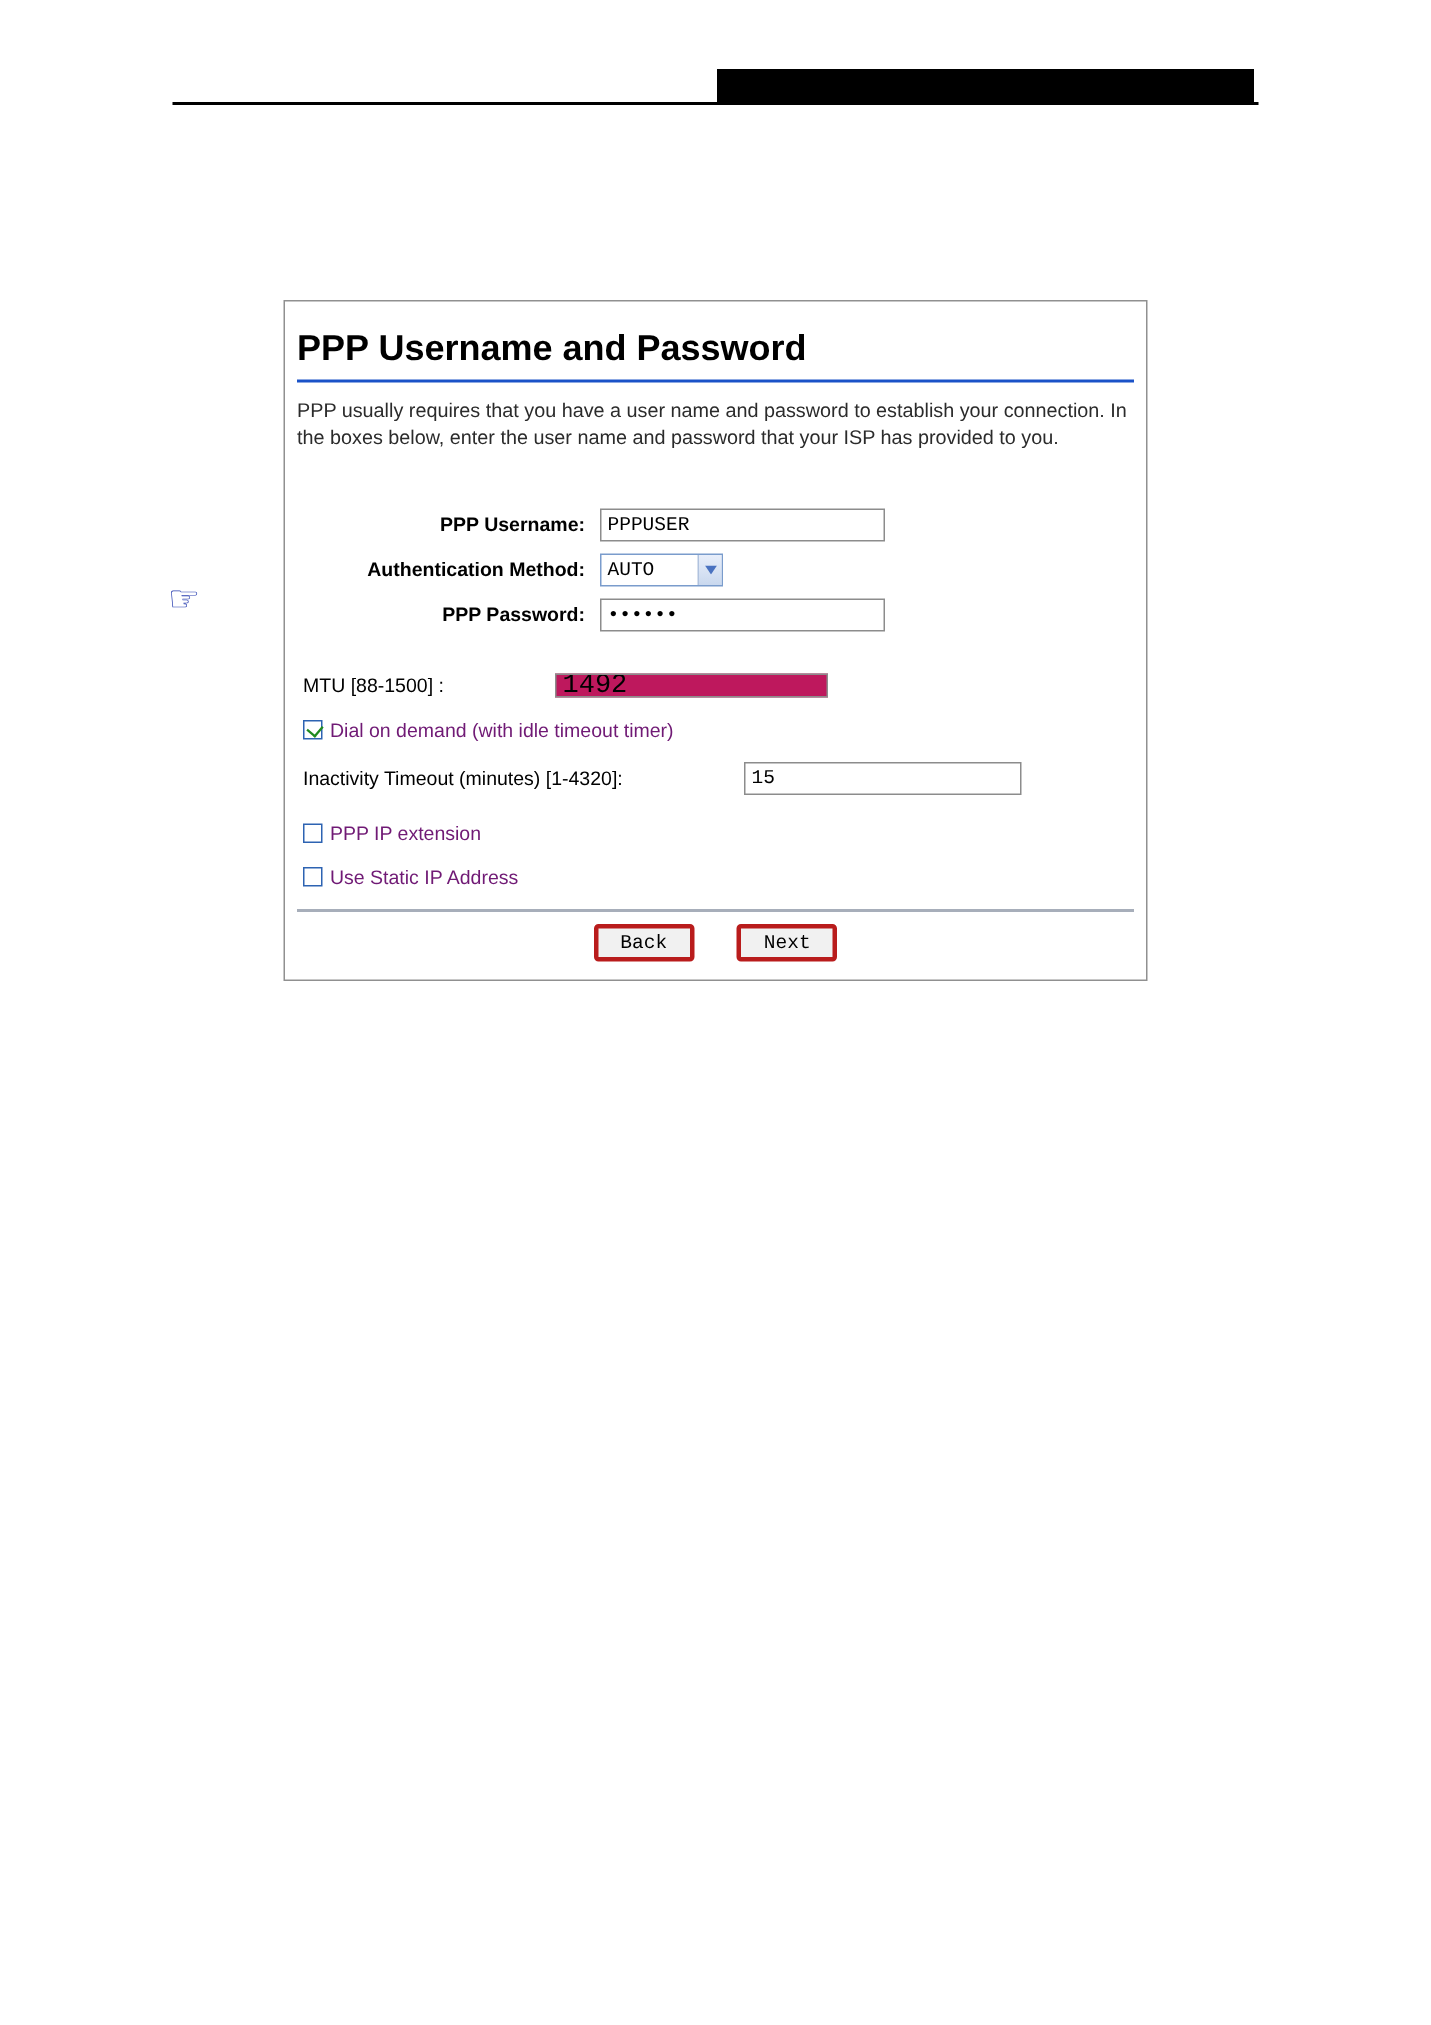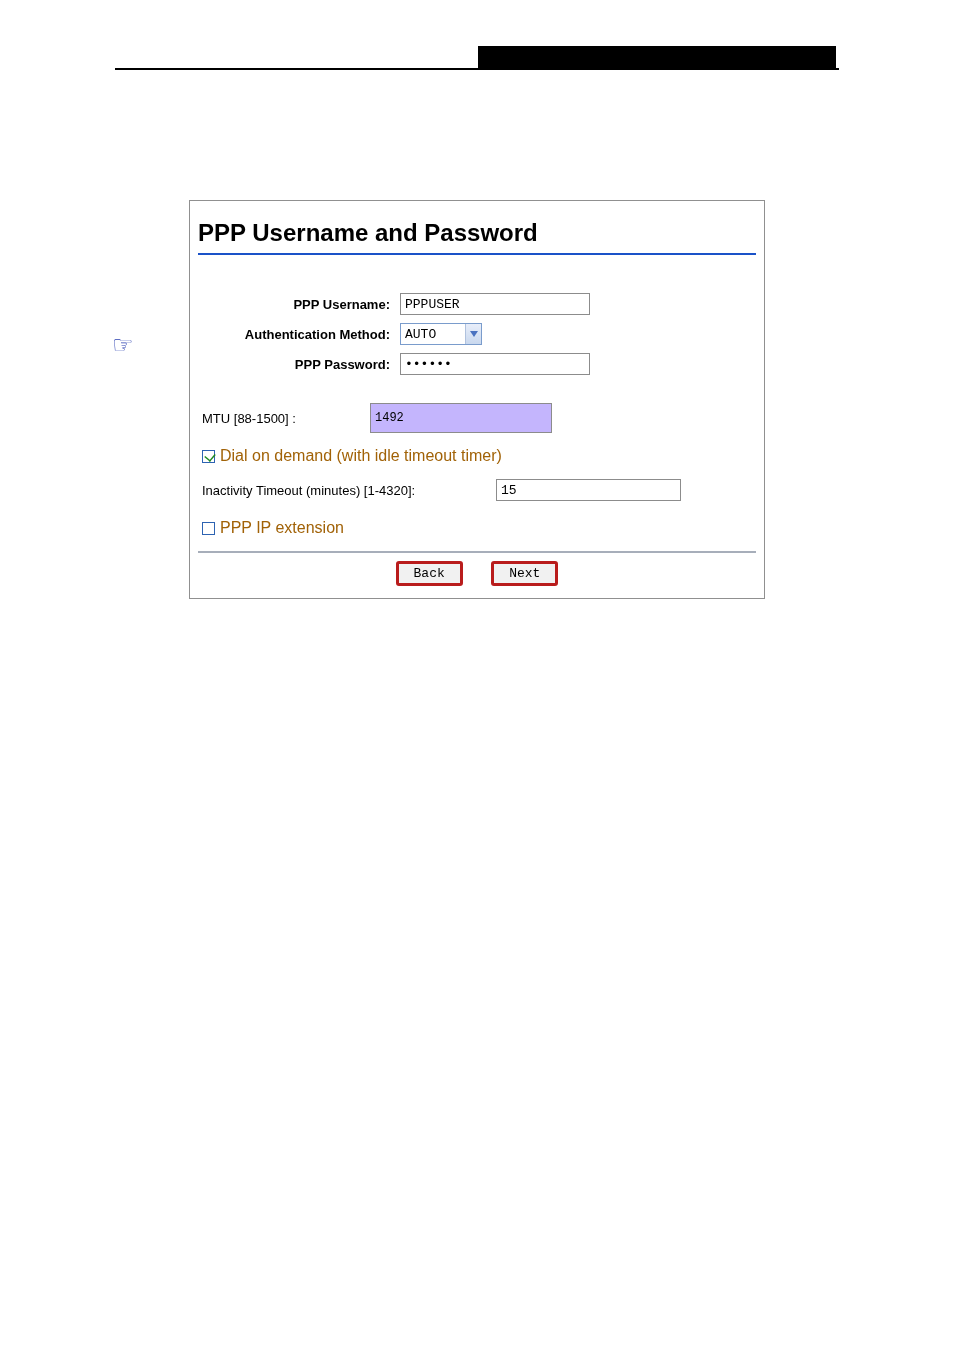--- a/index.html
+++ b/index.html
@@ -86,27 +86,27 @@
     border-left: 1px solid #b0c2de;
   }
   .select-arrow svg { width: 8px; height: 6px; }
   .mtu-row {
     display: flex; align-items: center; margin: 28px 0 14px 0; gap: 18px;
   }
   .mtu-row .mtu-lbl {
     font-size: 13px; color: #000; width: 150px;
   }
   .mtu-input {
-    font-family: "Courier New", monospace; font-size: 12px;
+    font-family: "Courier New", monospace; font-size: 18px;
     border: 1px solid #8c8c8c; padding: 2px 4px;
-    width: 182px; height: 30px; background: #c4b5fd;
+    width: 182px; height: 16px; background: #be185d;
   }
   .cb-row {
     display: flex; align-items: center;
-    font-size: 16px; color: #a16207; margin-bottom: 14px;
+    font-size: 13px; color: #701a75; margin-bottom: 14px;
   }
   .cb {
     width: 13px; height: 13px; border: 1px solid #2d63b2;
     margin-right: 5px; position: relative; background: #fff;
     flex-shrink: 0;
     display: inline-flex; align-items: center; justify-content: center;
   }
   .cb.checked::after {
     content: ""; position: absolute;
     left: 2px; top: -1px; width: 8px; height: 10px;
@@ -145,20 +145,21 @@
 <div class="page">
   <div class="header-region">
     <div class="black-bar"></div>
     <hr class="header-rule">
   </div>
 
   <div class="panel-wrap">
     <div class="panel-inner">
       <div class="title">PPP Username and Password</div>
       <div class="blue-rule"></div>
+      <div class="desc">PPP usually requires that you have a user name and password to establish your connection. In the boxes below, enter the user name and password that your ISP has provided to you.</div>
 
       <div class="form-rows">
         <div class="row">
           <div class="lbl-col">PPP Username:</div>
           <input class="txt-input" value="PPPUSER" style="">
         </div>
         <div class="row">
           <div class="lbl-col">Authentication Method:</div>
           <div class="select-wrap">
             <span>AUTO</span>
@@ -186,20 +187,24 @@
 
         <div class="inact-row">
           <div class="inact-lbl">Inactivity Timeout (minutes) [1-4320]:</div>
           <input class="inact-input" value="15" style="">
         </div>
 
         <div class="cb-row">
           <span class="cb"></span>
           <span>PPP IP extension</span>
         </div>
+        <div class="cb-row">
+          <span class="cb"></span>
+          <span>Use Static IP Address</span>
+        </div>
       </div>
 
       <div class="grey-rule"></div>
       <div class="btn-row">
         <button class="btn">Back</button>
         <button class="btn">Next</button>
       </div>
     </div>
   </div>
 

